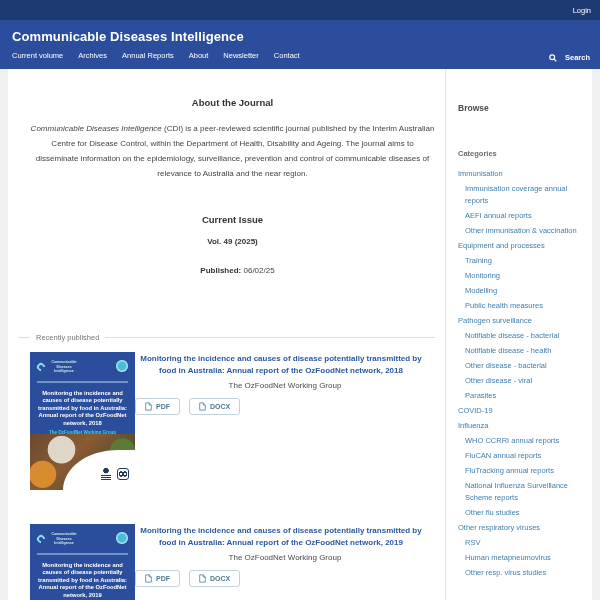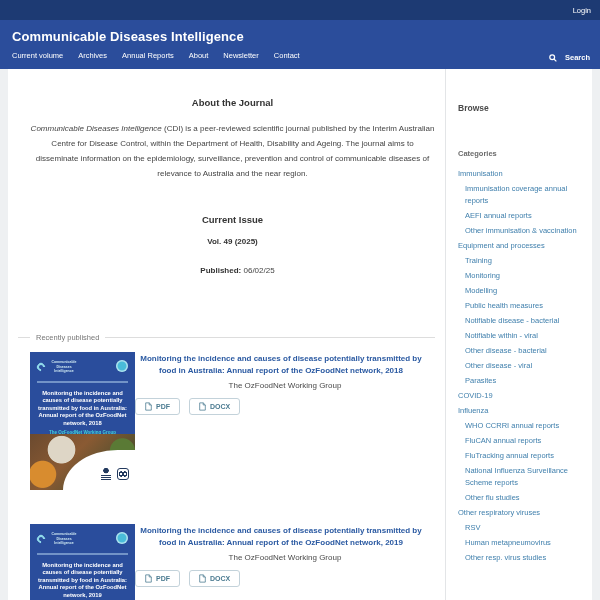--- a/index.html
+++ b/index.html
@@ -215,23 +215,24 @@
         <div class="cat-group">
           <a class="cat-link" href="#">Equipment and processes</a>
           <div class="cat-children">
             <a class="cat-link" href="#">Training</a>
             <a class="cat-link" href="#">Monitoring</a>
             <a class="cat-link" href="#">Modelling</a>
             <a class="cat-link" href="#">Public health measures</a>
           </div>
         </div>
         <div class="cat-group">
+          <a class="cat-link" href="#">Pathogen surveillance</a>
           <div class="cat-children">
             <a class="cat-link" href="#">Notifiable disease - bacterial</a>
-            <a class="cat-link" href="#">Notifiable within - viral</a>
+            <a class="cat-link" href="#">Notifiable disease - health</a>
             <a class="cat-link" href="#">Other disease - bacterial</a>
             <a class="cat-link" href="#">Other disease - viral</a>
             <a class="cat-link" href="#">Parasites</a>
           </div>
         </div>
         <div class="cat-group">
           <a class="cat-link" href="#">COVID-19</a>
         </div>
         <div class="cat-group">
           <a class="cat-link" href="#">Influenza</a>

